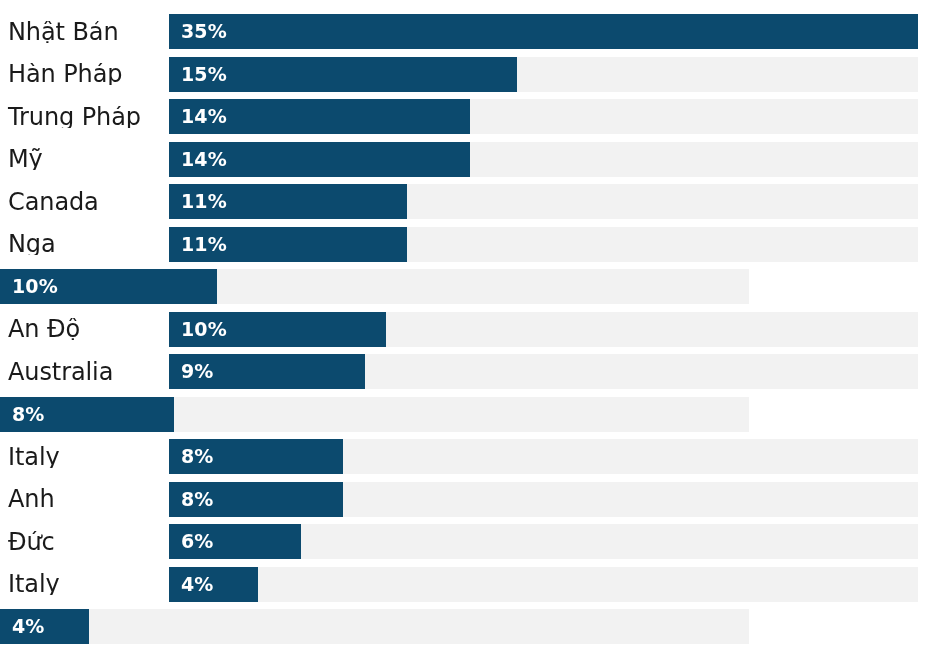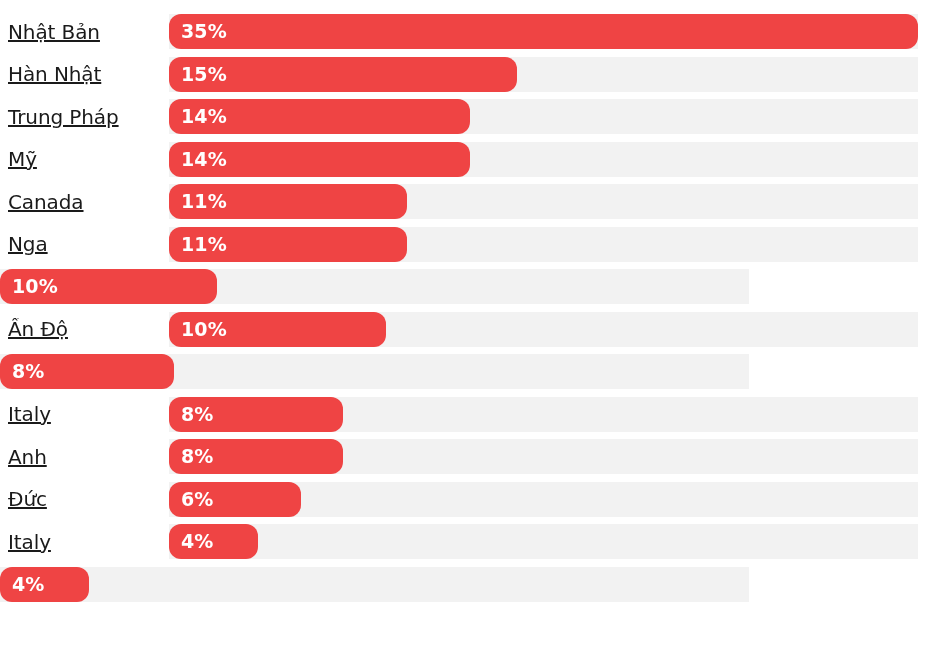--- a/index.html
+++ b/index.html
@@ -25,45 +25,43 @@
     align-items: center;
     height: 35px;
     margin-bottom: 7.5px;
   }
   .label-cell {
     width: 169px;
     flex: 0 0 169px;
     box-sizing: border-box;
     padding-left: 8px;
     padding-right: 6px;
-    font-size: 20px;
+    font-size: 24px;
     line-height: 22px;
     color: #1a1a1a;
     letter-spacing: -0.1px;
     white-space: nowrap;
     overflow: hidden;
-    text-decoration: underline;
   }
   .track {
     position: relative;
     flex: 0 0 749px;
     width: 749px;
     height: 35px;
     background: #f2f2f2;
     overflow: hidden;
   }
   .bar {
     position: absolute;
     left: 0;
     top: 0;
     height: 35px;
-    background: #ef4444;
+    background: #0c4a6e;
     display: flex;
     align-items: center;
-    border-radius: 12px;
   }
   .bar-value {
     color: #ffffff;
     font-size: 19px;
     font-weight: 600;
     line-height: 19px;
     padding-left: 12px;
     white-space: nowrap;
     letter-spacing: 0.1px;
   }
@@ -74,21 +72,21 @@
 <div class="chart" id="chart">
     <div class="row">
       <div class="label-cell">Nhật Bản</div>
       <div class="track">
         <div class="bar" style="width: 749px;">
           <span class="bar-value">35%</span>
         </div>
       </div>
     </div>
     <div class="row">
-      <div class="label-cell">Hàn Nhật</div>
+      <div class="label-cell">Hàn Pháp</div>
       <div class="track">
         <div class="bar" style="width: 348px;">
           <span class="bar-value">15%</span>
         </div>
       </div>
     </div>
     <div class="row">
       <div class="label-cell">Trung Pháp</div>
       <div class="track">
         <div class="bar" style="width: 301px;">
@@ -129,20 +127,28 @@
     </div>
     <div class="row">
       <div class="label-cell">Ấn Độ</div>
       <div class="track">
         <div class="bar" style="width: 217px;">
           <span class="bar-value">10%</span>
         </div>
       </div>
     </div>
     <div class="row">
+      <div class="label-cell">Australia</div>
+      <div class="track">
+        <div class="bar" style="width: 196px;">
+          <span class="bar-value">9%</span>
+        </div>
+      </div>
+    </div>
+    <div class="row">
       <div class="track">
         <div class="bar" style="width: 174px;">
           <span class="bar-value">8%</span>
         </div>
       </div>
     </div>
     <div class="row">
       <div class="label-cell">Italy</div>
       <div class="track">
         <div class="bar" style="width: 174px;">

